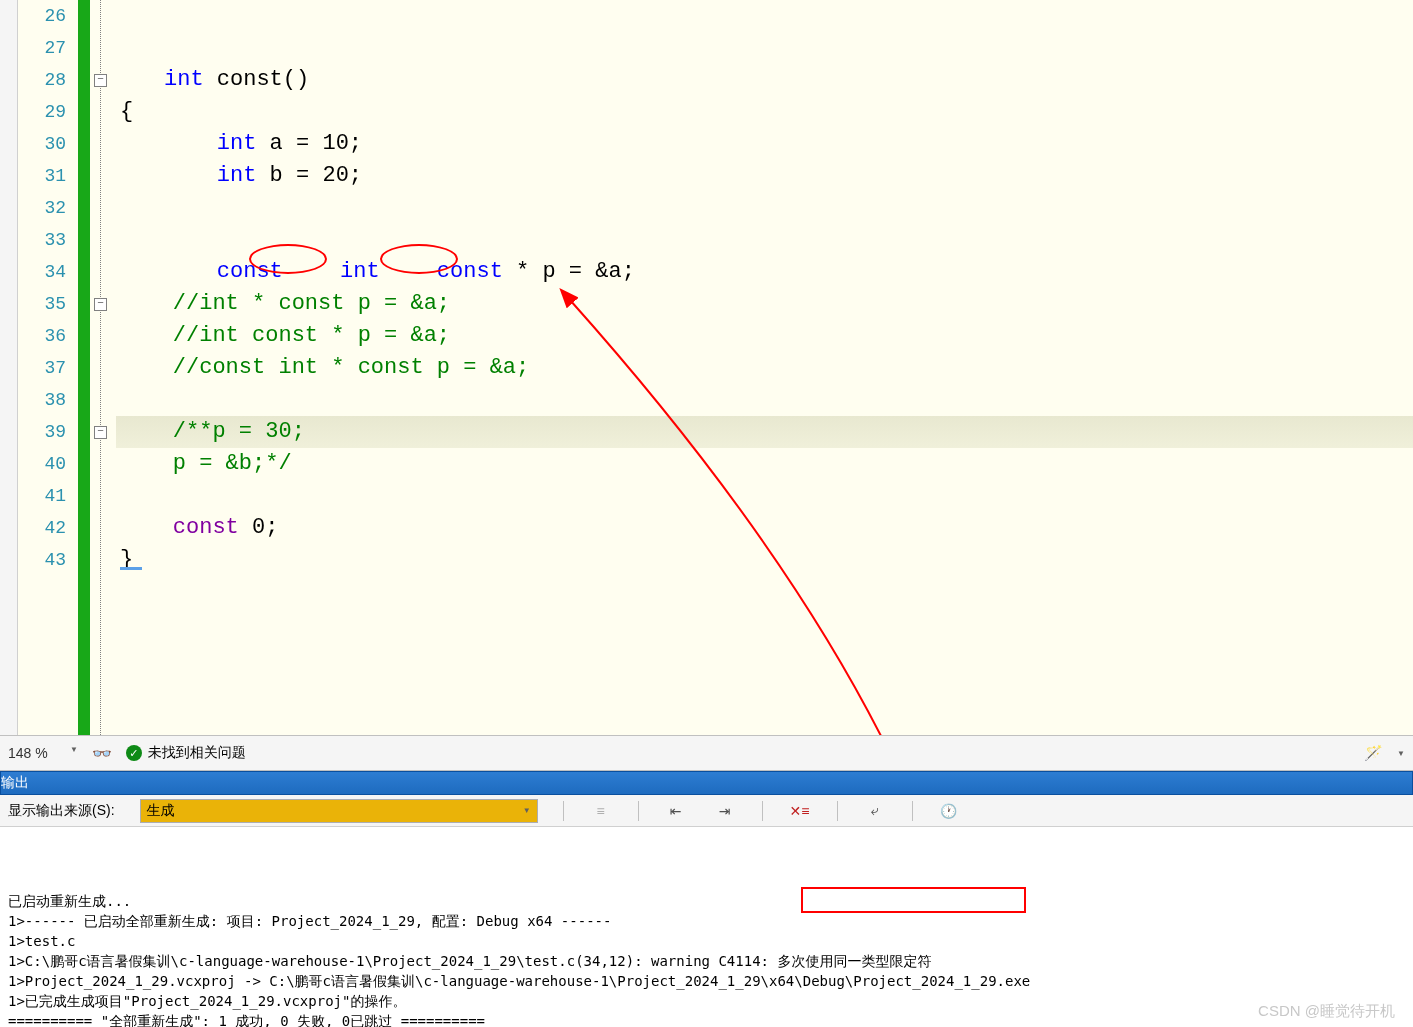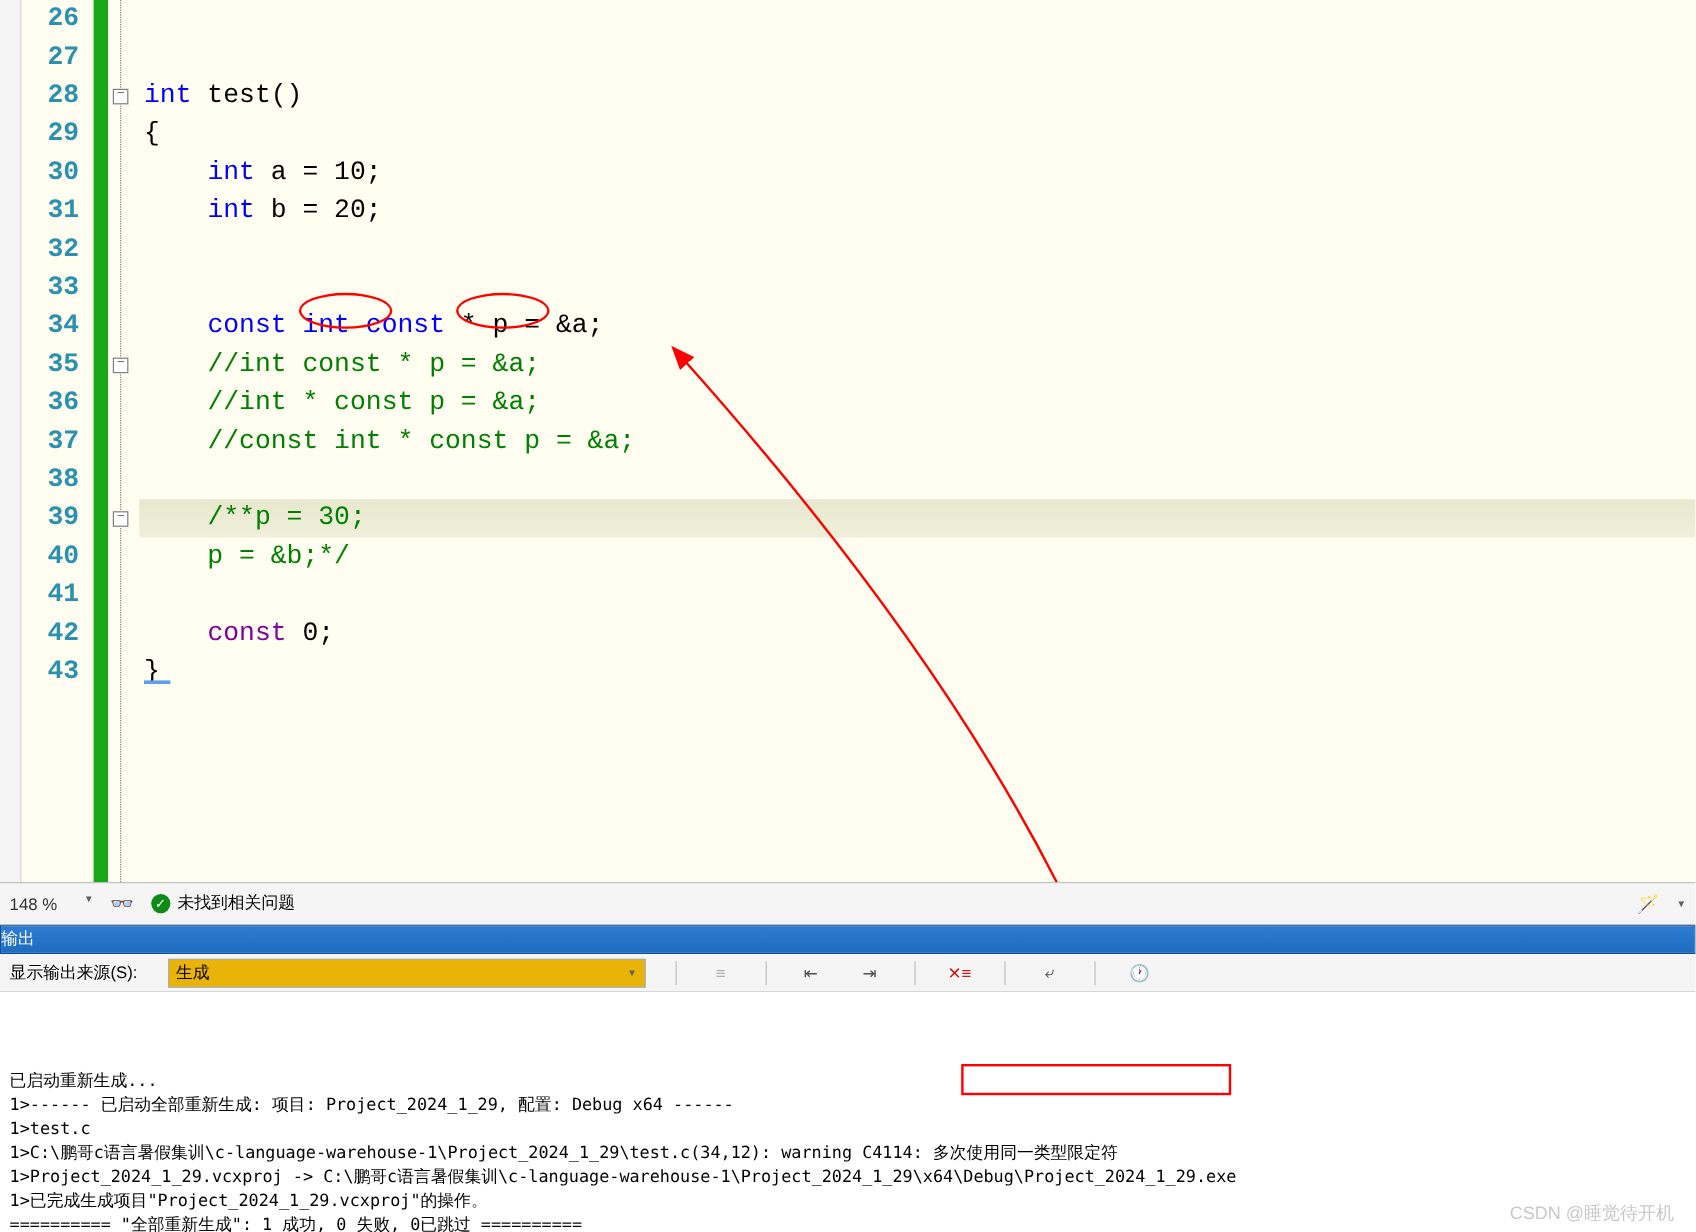--- a/index.html
+++ b/index.html
@@ -30,23 +30,22 @@
       display: flex;
       flex-direction: column;
       background: #fffef0;
     }
     
     .line-numbers {
       width: 60px;
       padding-right: 12px;
       text-align: right;
       color: #2b91af;
-      font-size: 22px;
+      font-size: 18px;
       line-height: 32px;
-      font-weight: bold;
     }
     
     .line-numbers .ln { height: 32px; }
     
     .margin-bar {
       width: 12px;
       background: #18a818;
     }
     
     .fold-gutter {
@@ -85,21 +84,21 @@
     }
     
     .code-line {
       height: 32px;
       white-space: pre;
       padding-left: 4px;
     }
     
     .hl-line { background: linear-gradient(#e8e8d0, #f0f0da); }
     
-    .kw { color: #0000ff; }
+    .kw { color: #0000ff; margin-left: 44px; }
     .comment { color: #008000; }
     .txt { color: #000; }
     .purple { color: #8000a0; }
     
     .circle {
       position: absolute;
       border: 2.5px solid #ff0000;
       border-radius: 50%;
       pointer-events: none;
     }
@@ -283,29 +282,29 @@
       <div id="fold-boxes">
           <div class="fold-box" style="top: 74px;">−</div>
           <div class="fold-box" style="top: 298px;">−</div>
           <div class="fold-box" style="top: 426px;">−</div>
         </div>
     </div>
     <div class="code-lines" id="code-content">
       <div class="underline-indicator" style="left:4px; top:567px;"></div>
     <div class="code-line"></div>
         <div class="code-line"></div>
-        <div class="code-line"><span class="kw">int</span><span class="txt"> test()</span></div>
+        <div class="code-line"><span class="kw">int</span><span class="txt"> const()</span></div>
         <div class="code-line"><span class="txt">{</span></div>
         <div class="code-line"><span class="txt">    </span><span class="kw">int</span><span class="txt"> a = 10;</span></div>
         <div class="code-line"><span class="txt">    </span><span class="kw">int</span><span class="txt"> b = 20;</span></div>
         <div class="code-line"></div>
         <div class="code-line"></div>
         <div class="code-line"><span class="txt">    </span><span class="kw">const</span><span class="txt"> </span><span class="kw">int</span><span class="txt"> </span><span class="kw">const</span><span class="txt"> * p = &amp;a;</span></div>
+        <div class="code-line"><span class="txt">    </span><span class="comment">//int * const p = &amp;a;</span></div>
         <div class="code-line"><span class="txt">    </span><span class="comment">//int const * p = &amp;a;</span></div>
-        <div class="code-line"><span class="txt">    </span><span class="comment">//int * const p = &amp;a;</span></div>
         <div class="code-line"><span class="txt">    </span><span class="comment">//const int * const p = &amp;a;</span></div>
         <div class="code-line"></div>
         <div class="code-line hl-line"><span class="txt">    </span><span class="comment">/**p = 30;</span></div>
         <div class="code-line"><span class="comment">    p = &amp;b;*/</span></div>
         <div class="code-line"></div>
         <div class="code-line"><span class="txt">    </span><span class="purple">const</span><span class="txt"> 0;</span></div>
         <div class="code-line"><span class="txt">}</span></div>
       </div>
 
     <div class="circle" style="left:249px; top:244px; width:78px; height:30px;"></div>

